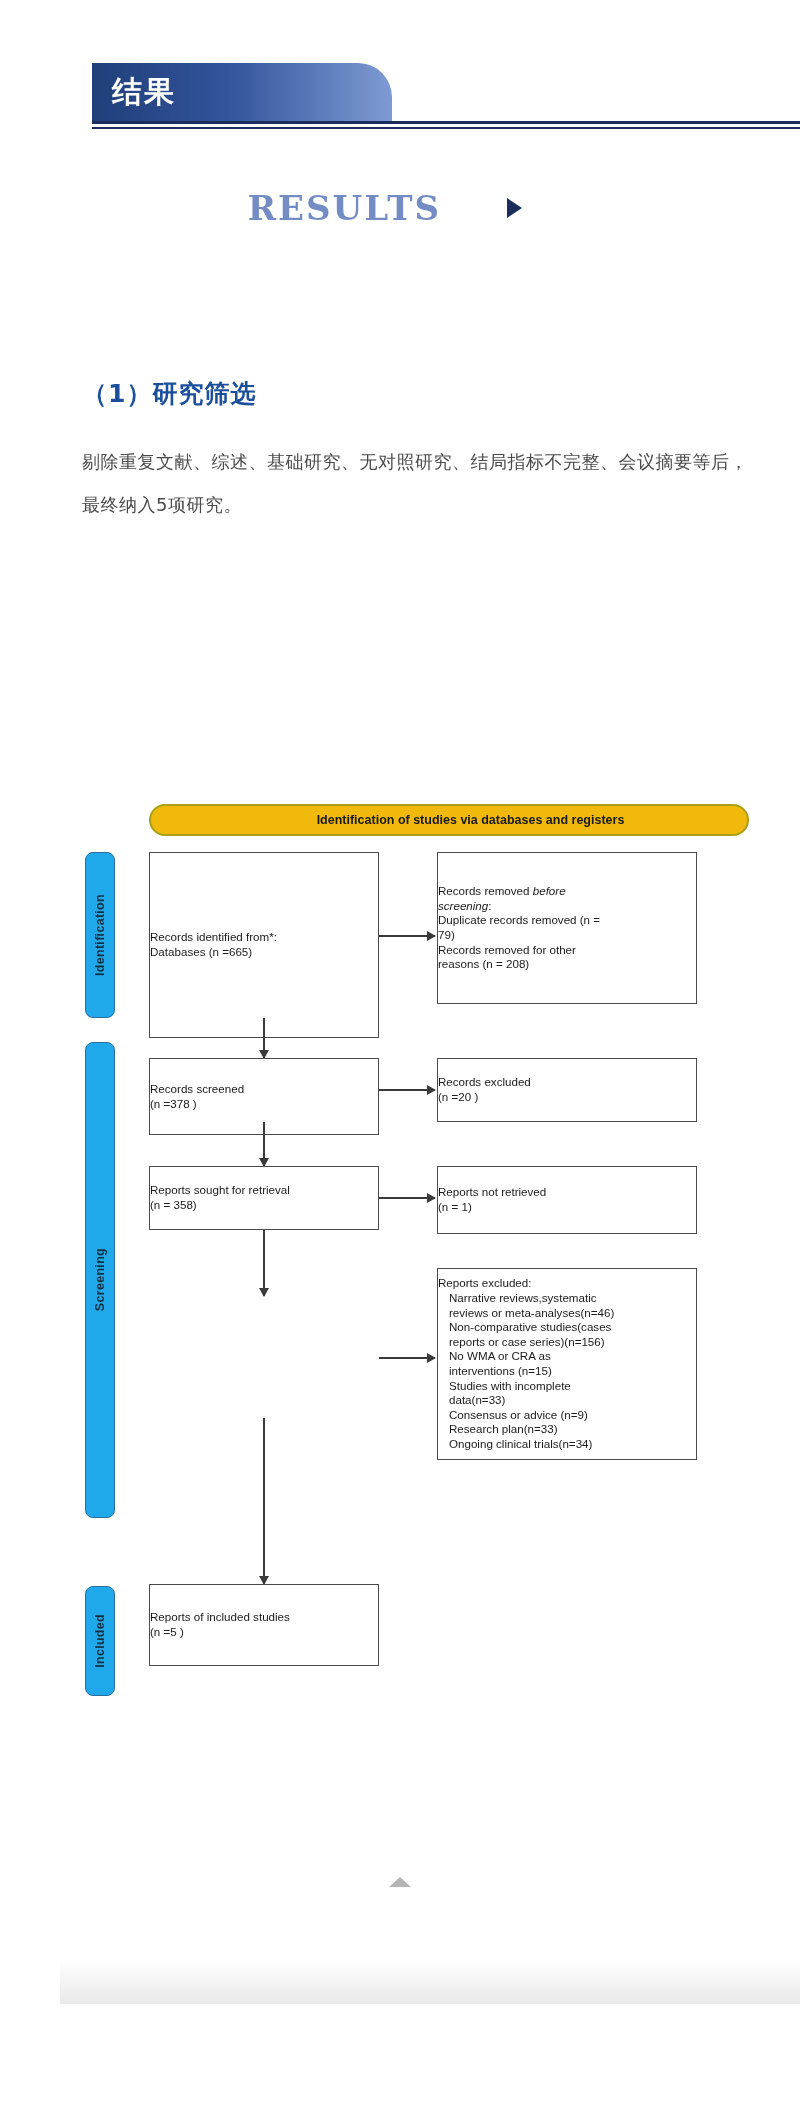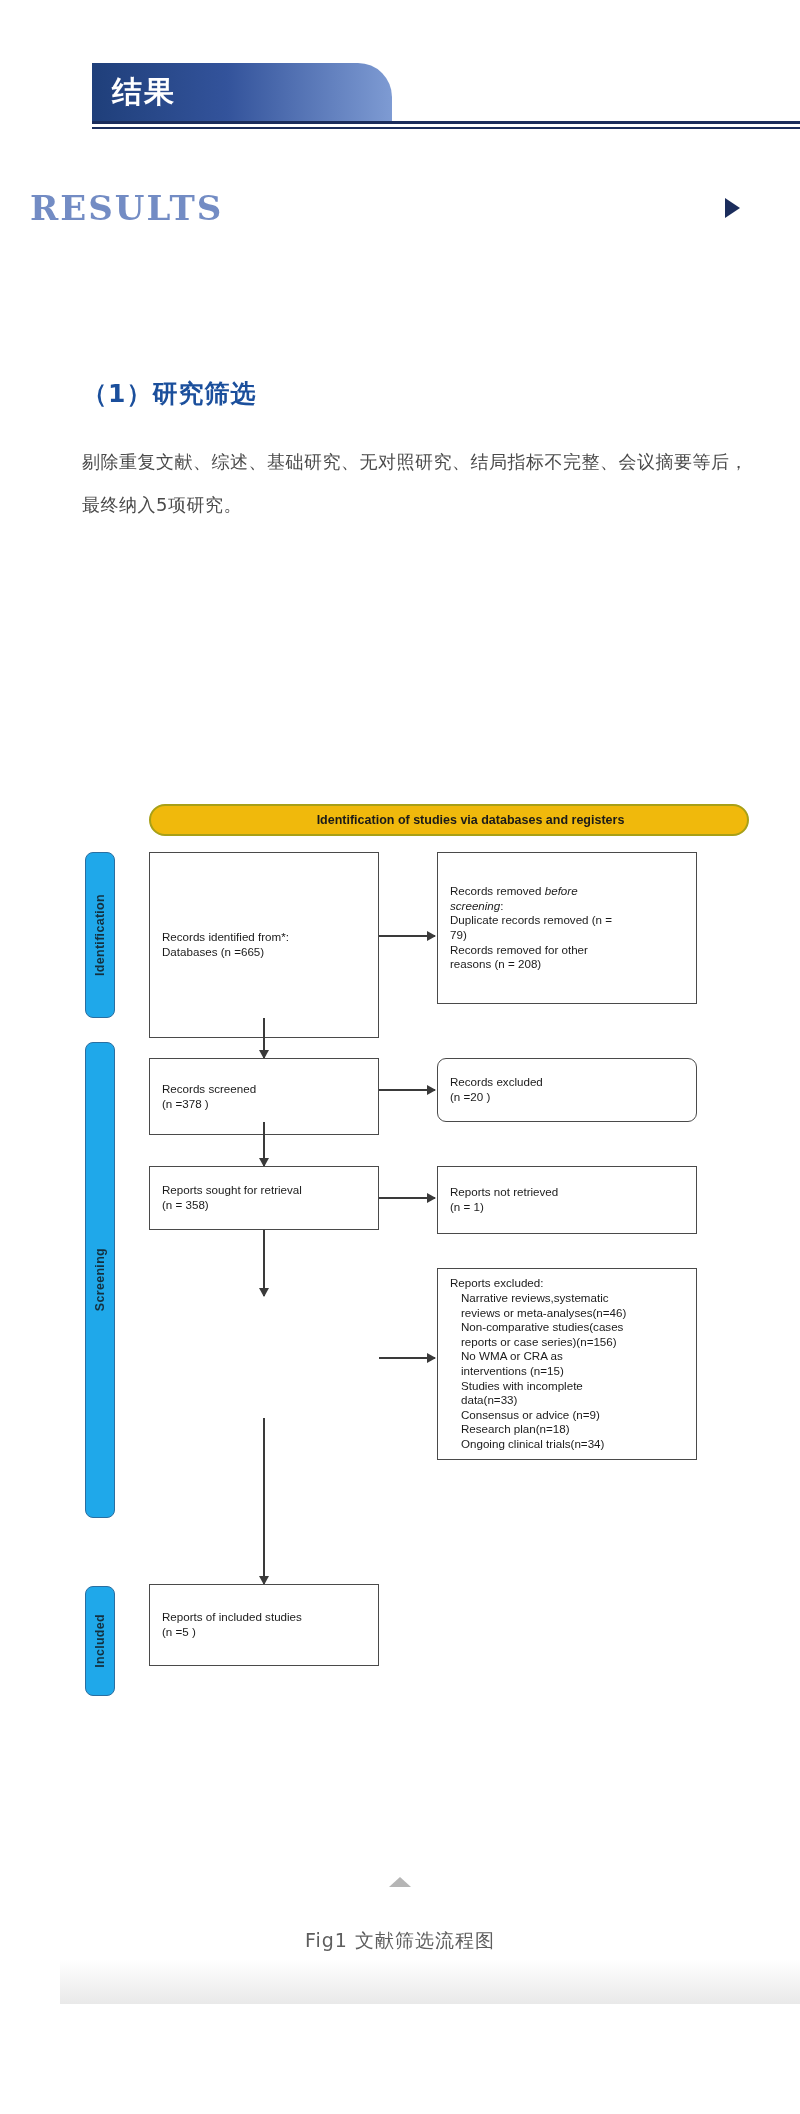--- a/index.html
+++ b/index.html
@@ -46,21 +46,21 @@
     background: #1b2d5c;
   }
   .rule-thin {
     position: absolute; left: 62px; top: 127px; width: 708px; height: 2px;
     background: #1b2d5c;
   }
 
   
   .results-row {
     position: absolute; left: 0px; top: 188px; width: 740px;
-    display: flex; align-items: center; justify-content: space-between;
+    display: flex; align-items: center; justify-content: center;
     padding-right: 30px;
     gap: 44px;
   }
   .results-text {
     font-family: "DejaVu Serif", "Liberation Serif", serif;
     font-weight: bold;
     font-size: 34px;
     letter-spacing: 2px;
     color: #738cc4;
   }
@@ -116,21 +116,21 @@
     transform: rotate(180deg);
     font-size: 12.5px; font-weight: bold; color: #14303f;
     letter-spacing: 0.3px;
     font-family: "Liberation Sans", sans-serif;
   }
 
   .fbox {
     position: absolute;
     background: #ffffff;
     border: 1.6px solid #4a4a4a;
-    padding: 6px 12px;
+    padding: 6px 0;
     font-size: 11.6px;
     line-height: 14.6px;
     color: #1a1a1a;
     font-family: "Liberation Sans", sans-serif;
     display: flex; align-items: center;
   }
   .fbox .inner { width: 100%; }
   .fbox em { font-style: italic; }
   .indent { padding-left: 11px; }
 
@@ -238,21 +238,21 @@
 
     <div class="arrow-v" style="left:178px; top:228px; height:40px;"></div>
 
     <div class="fbox" style="left:64px; top:268px; width:230px; height:77px;">
       <div class="inner">
         <div>Records screened</div>
         <div>(n =378 )</div>
       </div>
     </div>
     <div class="arrow-h" style="left:294px; top:299px; width:56px;"></div>
-    <div class="fbox" style="left:352px; top:268px; width:260px; height:64px;border-radius:9px;">
+    <div class="fbox" style="left:352px; top:268px; width:260px; height:64px;">
       <div class="inner">
         <div>Records excluded</div>
         <div>(n =20 )</div>
       </div>
     </div>
 
     <div class="arrow-v" style="left:178px; top:332px; height:44px;"></div>
 
     <div class="fbox" style="left:64px; top:376px; width:230px; height:64px;">
       <div class="inner">
@@ -276,34 +276,33 @@
         <div>Reports excluded:</div>
         <div class="indent">Narrative reviews,systematic</div>
         <div class="indent">reviews or meta-analyses(n=46)</div>
         <div class="indent">Non-comparative studies(cases</div>
         <div class="indent">reports or case series)(n=156)</div>
         <div class="indent">No WMA or CRA as</div>
         <div class="indent">interventions (n=15)</div>
         <div class="indent">Studies with incomplete</div>
         <div class="indent">data(n=33)</div>
         <div class="indent">Consensus or advice (n=9)</div>
-        <div class="indent">Research plan(n=18)</div>
+        <div class="indent">Research plan(n=33)</div>
         <div class="indent">Ongoing clinical trials(n=34)</div>
       </div>
     </div>
 
     <div class="arrow-v" style="left:178px; top:628px; height:166px;"></div>
 
     <div class="fbox" style="left:64px; top:794px; width:230px; height:82px;">
       <div class="inner">
         <div>Reports of included studies</div>
         <div>(n =5 )</div>
       </div>
     </div>
 
   </div>
 
   <div class="caret"></div>
-  <div class="caption">Fig1 文献筛选流程图</div>
   <div class="fade"></div>
 
  </div>
 </div>
 
 </body></html>

